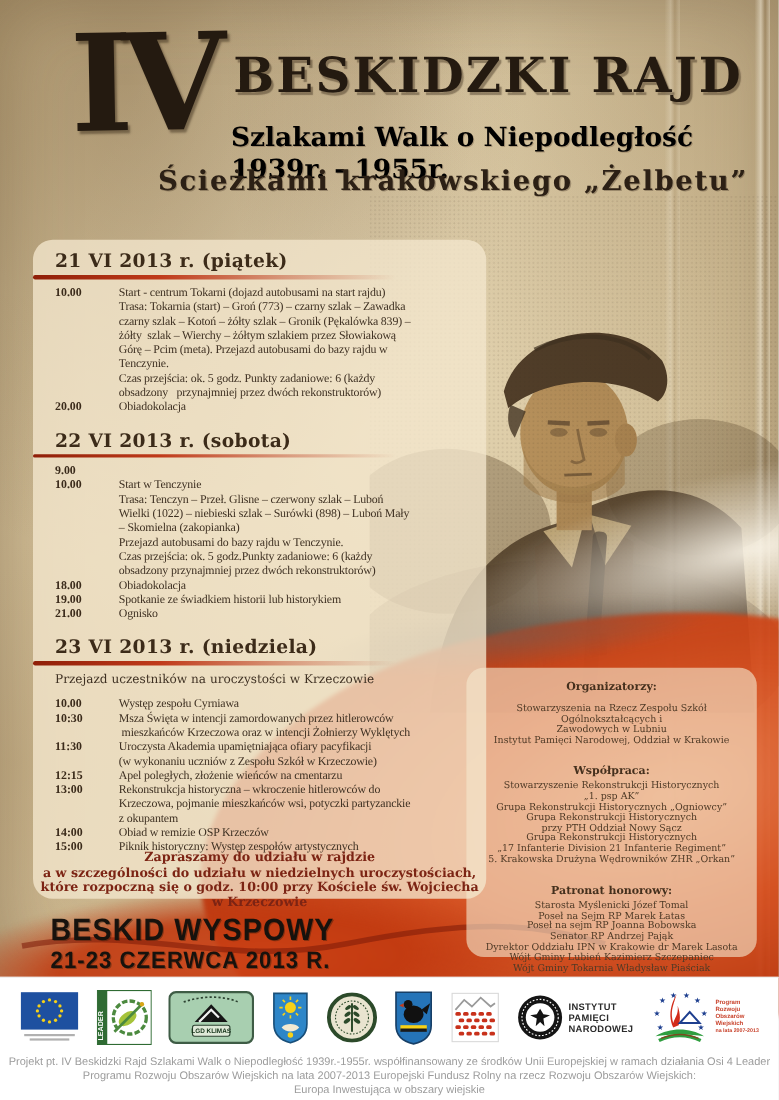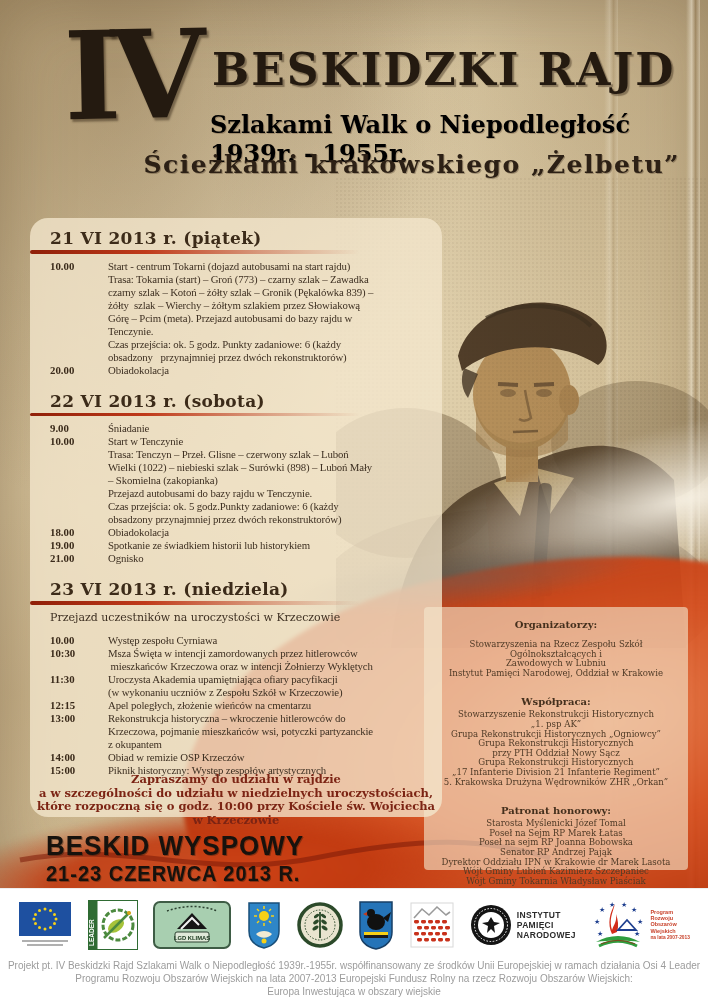--- a/index.html
+++ b/index.html
@@ -62,21 +62,21 @@
   .sec-head{font-size:17px;font-weight:bold;color:#3c2b19;line-height:20px;letter-spacing:.3px;}
   .headrule{height:3.5px;width:330px;margin:2px 0 6px -20px;border-radius:2px;
     background:linear-gradient(to right,#8f1f08,#c03a1a 35%, rgba(192,70,40,.45) 70%, transparent);}
   .sec-intro{font-size:11px;color:#3e3022;margin:4px 0 10px;white-space:pre;}
   .row{display:grid;grid-template-columns:58px 1fr;font-family:Liberation Serif, serif;}
   .time{font-weight:bold;color:#3a2a1a;font-size:10.8px;line-height:13px;}
   .desc{font-size:10.8px;line-height:13px;color:#3e3022;white-space:pre;letter-spacing:-.15px;}
 
   
   .credits-panel{position:absolute;left:424px;top:607px;width:264px;height:263px;z-index:5;
-    background:rgba(243,231,205,.62);border-radius:4px;box-sizing:border-box;
+    background:rgba(243,231,205,.62);border-radius:16px;box-sizing:border-box;
     padding:12px 8px 0;text-align:center;color:#4f3a26;}
   .cred-head{font-size:10px;font-weight:bold;color:#45301d;line-height:12px;margin:0 0 9px;}
   .cred-head.mt{margin-top:18px;margin-bottom:2px;}
   .cred-list{font-size:8.6px;line-height:9.6px;white-space:pre-line;}
 
   
   .invitation{position:absolute;left:34px;top:773px;width:404px;z-index:6;text-align:center;
     font-size:11.5px;font-weight:bold;line-height:13.5px;color:#7c2414;white-space:pre-line;}
   .location{position:absolute;left:46px;top:831px;z-index:6;color:#17120d;
     font-family:"Liberation Sans",sans-serif;font-weight:bold;transform:scaleY(1.08);
@@ -171,21 +171,20 @@
         <div class="time">20.00</div>
         <div class="desc">Obiadokolacja</div>
       </div>
     </div>
 
     <div class="section">
       <div class="sec-head">22 VI 2013 r. (sobota)</div>
       <div class="headrule"></div>
       <div class="row">
         <div class="time">9.00</div>
-        <div class="desc">Śniadanie</div>
       </div>
       <div class="row">
         <div class="time">10.00</div>
         <div class="desc">Start w Tenczynie
 Trasa: Tenczyn – Przeł. Glisne – czerwony szlak – Luboń
 Wielki (1022) – niebieski szlak – Surówki (898) – Luboń Mały
 – Skomielna (zakopianka)
 Przejazd autobusami do bazy rajdu w Tenczynie.
 Czas przejścia: ok. 5 godz.Punkty zadaniowe: 6 (każdy
 obsadzony przynajmniej przez dwóch rekonstruktorów)</div>

